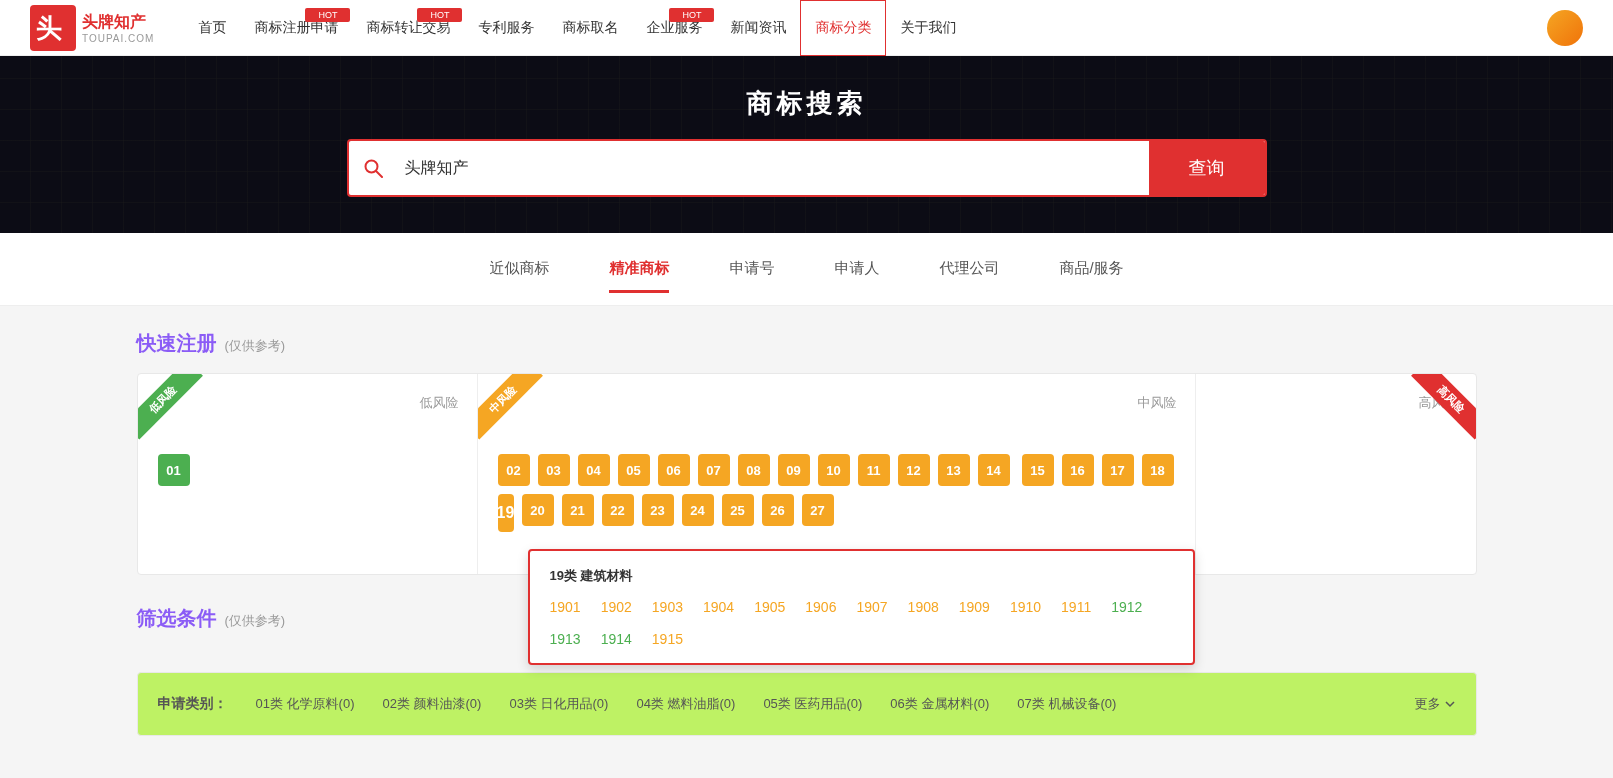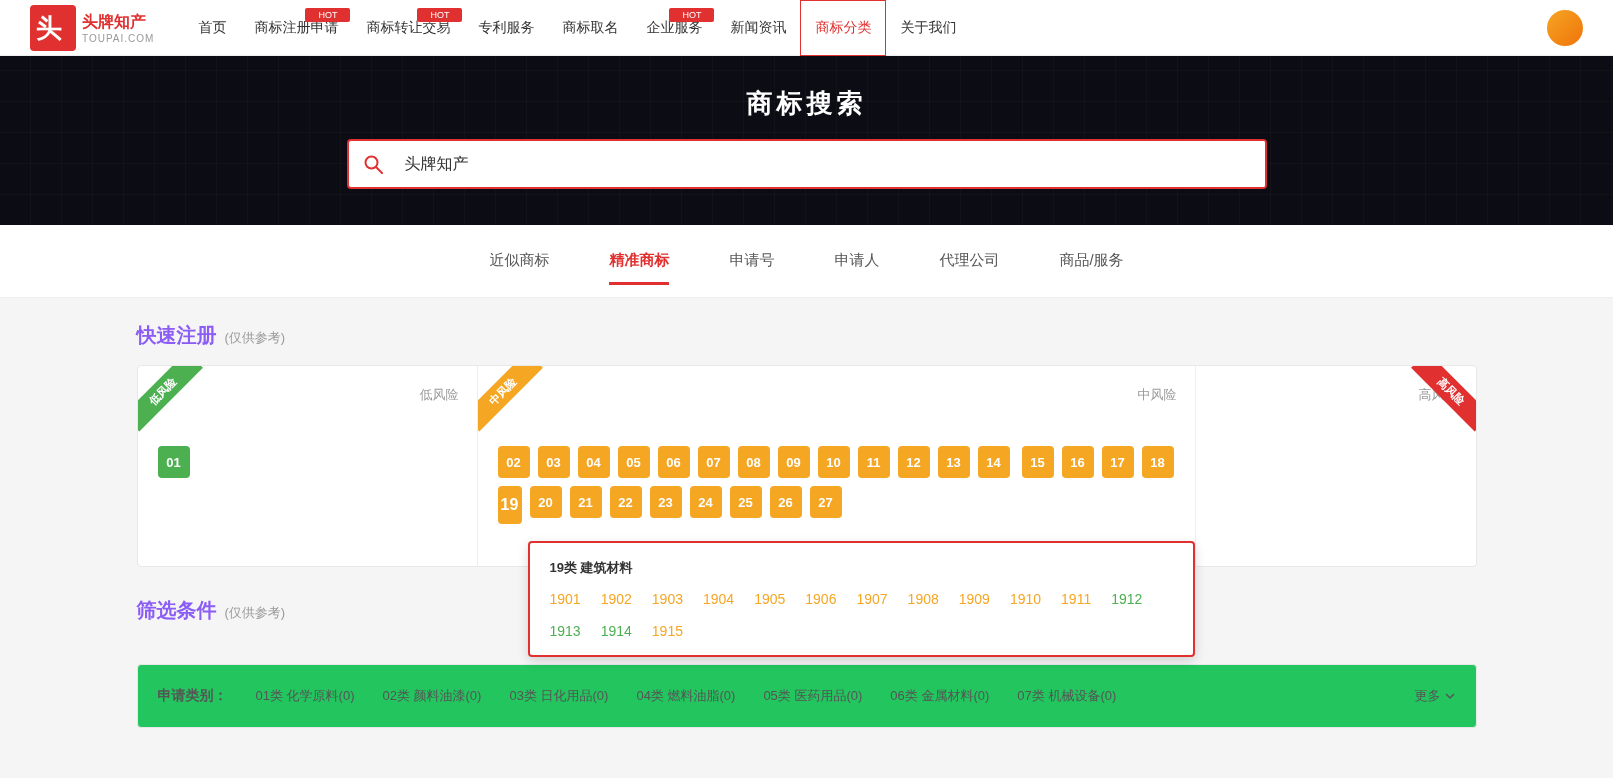--- a/index.html
+++ b/index.html
@@ -248,21 +248,21 @@
       color: #fff;
       font-size: 13px;
       font-weight: bold;
       cursor: pointer;
       margin: 2px;
     }
     .num-tag.green { background: #4caf50; }
     .num-tag.orange { background: #f5a623; }
     .num-tag.orange-large {
       background: #f5a623;
-      width: 24px;
+      width: 16px;
       height: 38px;
       font-size: 16px;
     }
 
     .nums-grid {
       display: flex;
       flex-wrap: wrap;
       gap: 4px;
       padding-top: 30px;
     }
@@ -295,21 +295,21 @@
     .tooltip-num {
       font-size: 14px;
       cursor: pointer;
     }
     .tooltip-num.orange { color: #f5a623; }
     .tooltip-num.green { color: #4caf50; }
 
     
     .filter-section {
       margin-top: 40px;
-      background: #22c55e;
+      background: #bef264;
       border: 1px solid #e8e8e8;
       border-radius: 4px;
       padding: 18px 20px;
     }
     .filter-row {
       display: flex;
       align-items: center;
       gap: 0;
     }
     .filter-label {
@@ -382,20 +382,21 @@
 <div class="hero">
   <div class="hero-title">商标搜索</div>
   <div class="search-box-wrapper">
     <div class="search-icon-wrap">
       <svg width="20" height="20" viewBox="0 0 20 20" fill="none">
         <circle cx="8.5" cy="8.5" r="6" stroke="#e03030" stroke-width="2"></circle>
         <line x1="13" y1="13" x2="19" y2="19" stroke="#e03030" stroke-width="2" stroke-linecap="round"></line>
       </svg>
     </div>
     <input class="search-input" type="text" value="头牌知产" placeholder="头牌知产" style="">
+    <button class="search-btn">查询</button>
   </div>
 </div>
 
 <div class="tabs-bar">
   <div class="tab-item">近似商标</div>
   <div class="tab-item active">精准商标</div>
   <div class="tab-item">申请号</div>
   <div class="tab-item">申请人</div>
   <div class="tab-item">代理公司</div>
   <div class="tab-item">商品/服务</div>

